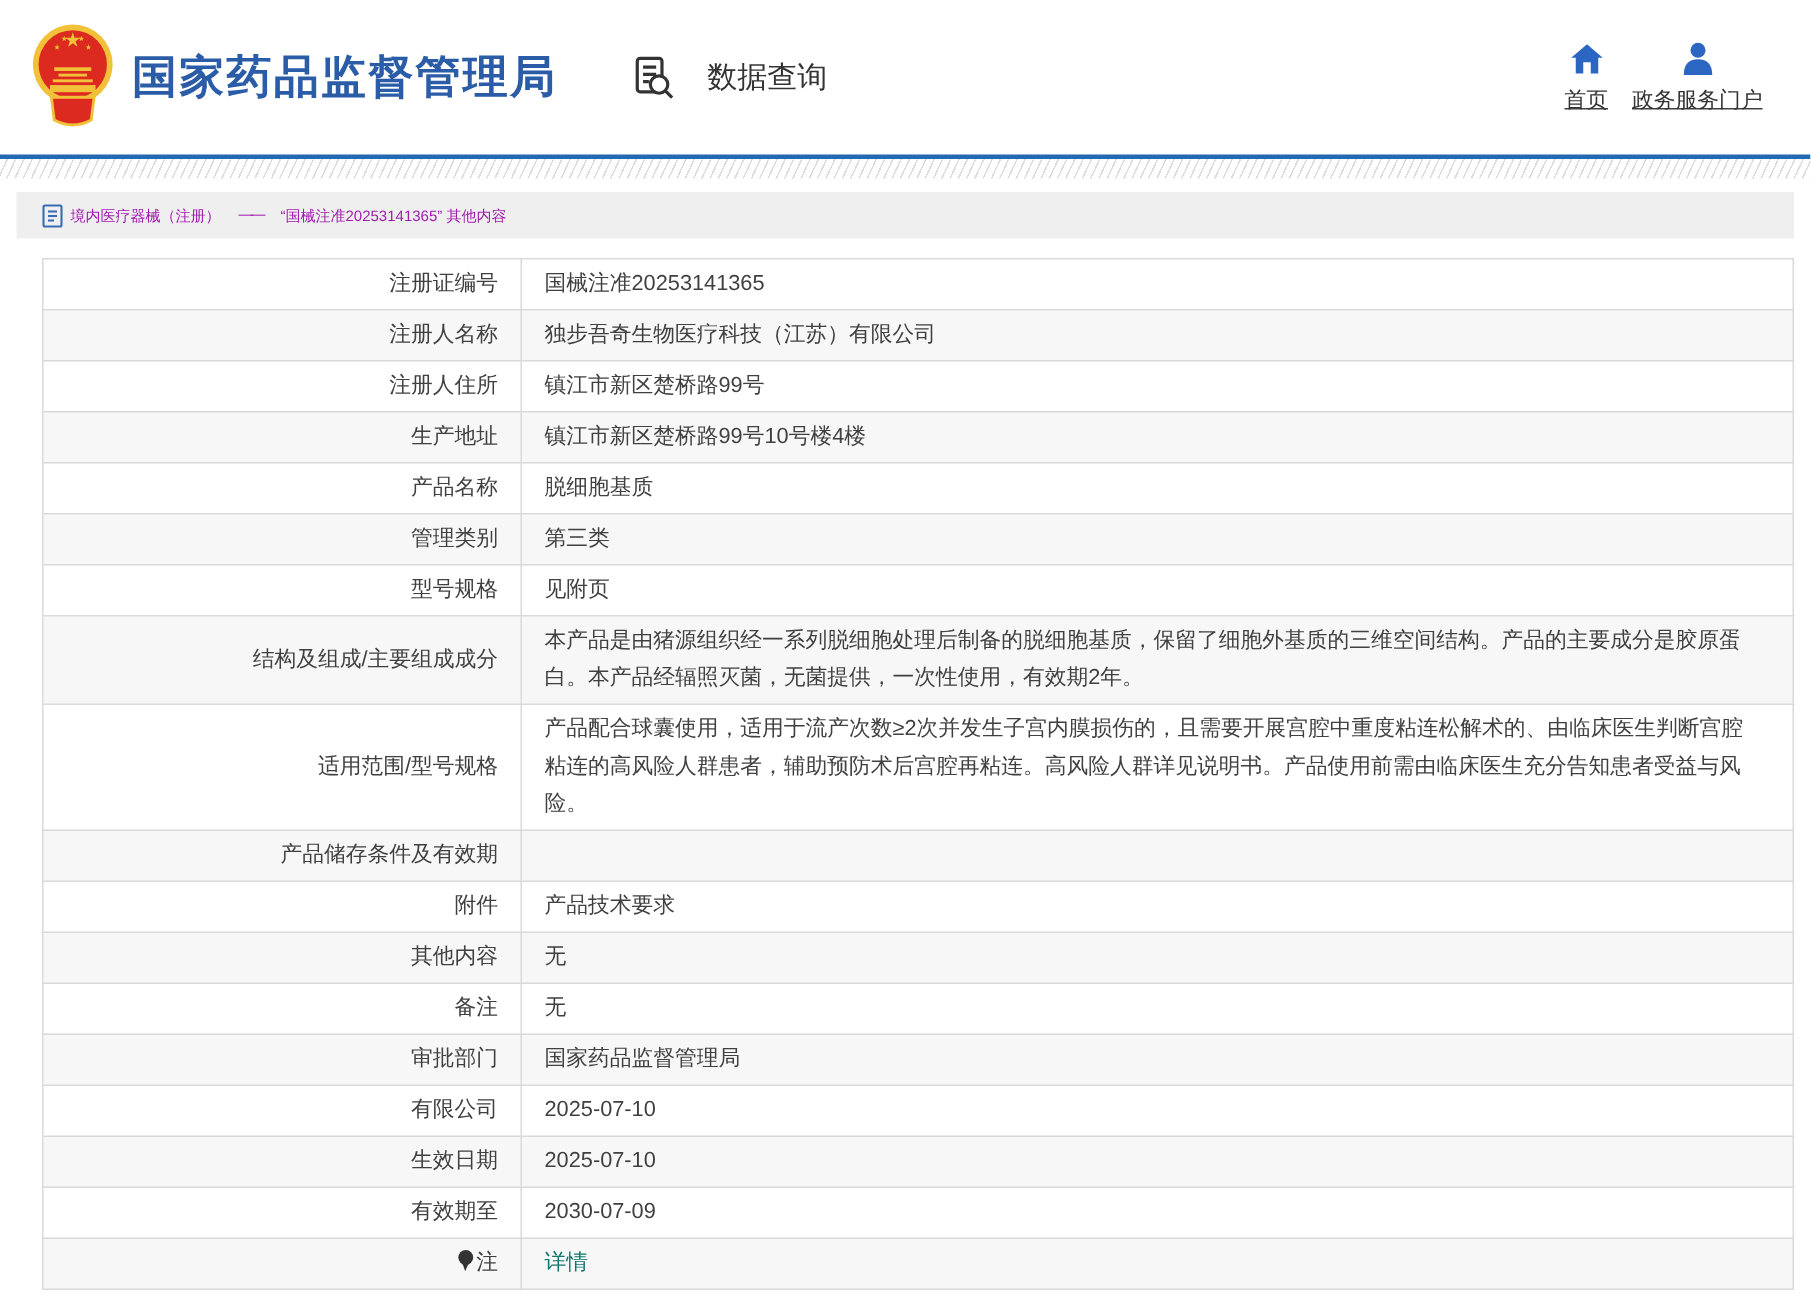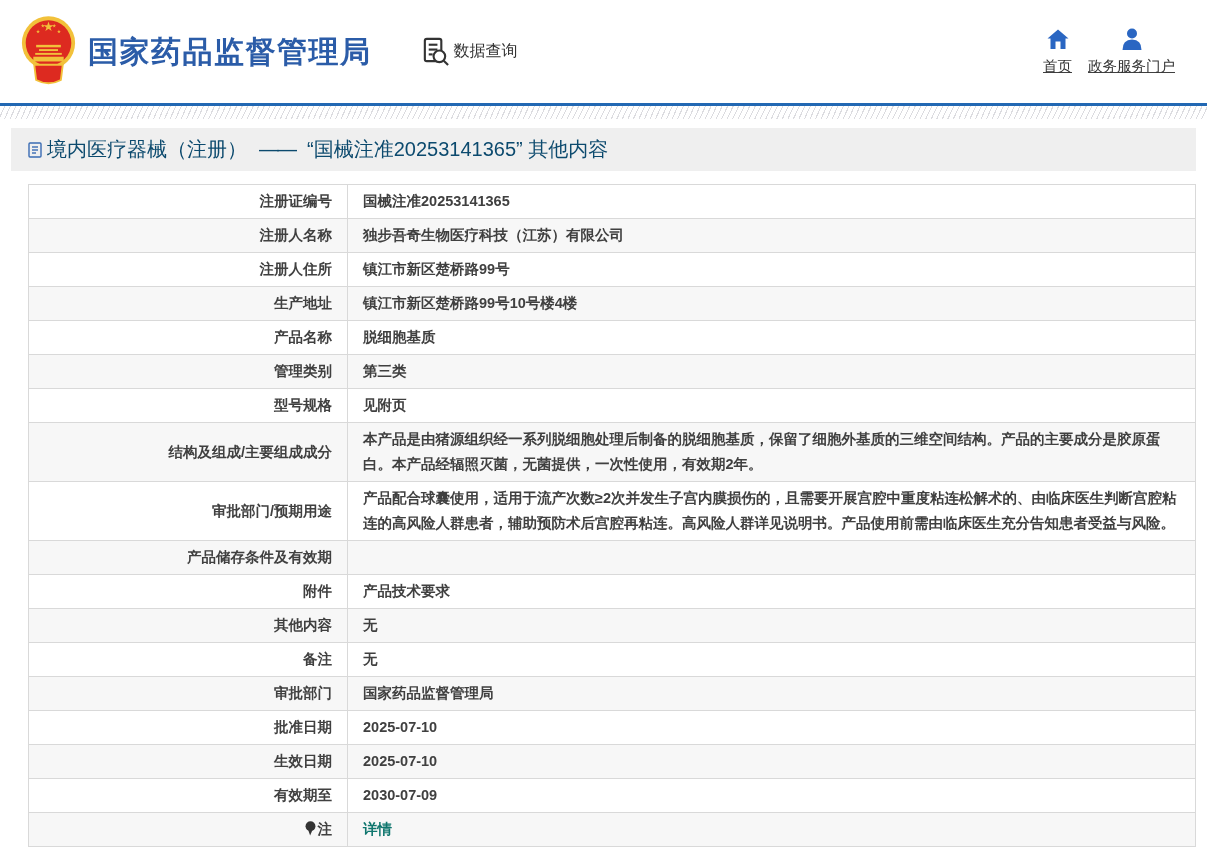--- a/index.html
+++ b/index.html
@@ -24,73 +24,73 @@
   .logo-emblem svg { width: 57px; height: 75px; display: block; }
   .logo-text { margin-left: 11px; }
   .logo-title {
     font-size: 30px; font-weight: bold; color: #2b5ca8;
     letter-spacing: 1.5px; line-height: 34px;
   }
   .logo-subtitle { font-size: 13.5px; color: #2b5ca8; margin-top: 3px; }
 
   .section-title { display: flex; align-items: center; margin-left: 48px; cursor: pointer; }
   .section-title svg { width: 31px; height: 31px; display: block; }
-  .section-title .st-label { font-size: 16px; color: #333; margin-left: 3px; }
+  .section-title .st-label { font-size: 20px; color: #333; margin-left: 21px; }
 
   .header-nav { margin-left: auto; display: flex; gap: 16px; padding-right: 32px; text-decoration: underline; }
   .nav-item { display: flex; flex-direction: column; align-items: center; cursor: pointer; }
   .nav-item svg { width: 24px; height: 22px; display: block; }
   .nav-item .nav-label { font-size: 14.5px; color: #333; margin-top: 7px; white-space: nowrap; }
 
   .blue-line { height: 3px; background: #2268b3; }
   .stripe-band {
     height: 13px;
     background: repeating-linear-gradient(115deg, #ffffff 0 4px, #dcdce0 4px 5px);
   }
 
   
   .content { margin: 9px 11px 0 11px; }
 
   .breadcrumb {
-    height: 43px;
+    height: 31px;
     background: #efefef;
     display: flex; align-items: center;
     padding-left: 17px;
-    font-size: 20px;
-    color: #0c4a6e;
+    font-size: 10px;
+    color: #a21caf;
   }
   .breadcrumb-icon { display: flex; margin-right: 5px; }
   .breadcrumb-icon svg { width: 14px; height: 16px; }
   .crumb-root { cursor: pointer; }
   .crumb-sep { margin: 0 12px; letter-spacing: -2px; }
 
   .table-wrap { margin: 13px 0 0 17px; }
   table.info-table {
     width: 100%;
     border-collapse: collapse;
     border: 1px solid #c6c6c6;
     table-layout: fixed;
   }
   .info-table tr:nth-child(even) { background: #f7f7f7; }
   .info-table th, .info-table td {
     border: 1px solid #d9d9d9;
-    font-weight: bold;
+    font-weight: normal;
     font-size: 14.5px;
     color: #404040;
     padding-top: 4px; padding-bottom: 4px;
     line-height: 25px;
     vertical-align: middle;
   }
   .info-table th {
     width: 319px;
     text-align: right;
     padding-right: 15px;
     white-space: nowrap;
   }
-  .info-table td { text-align: left; padding-left: 15px; padding-right: 14px; }
+  .info-table td { text-align: left; padding-left: 15px; padding-right: 26px; }
 
   .note-icon { display: inline-block; vertical-align: -2px; margin-right: 2px; }
   .note-icon svg { width: 11px; height: 15px; display: block; }
 
   a.detail-link { color: #0f766e; text-decoration: none; cursor: pointer; }
 </style>
 </head>
 <body>
 
 <div class="site-header">
@@ -199,21 +199,21 @@
         </tr>
         <tr>
           <th>型号规格</th>
           <td>见附页</td>
         </tr>
         <tr>
           <th>结构及组成/主要组成成分</th>
           <td>本产品是由猪源组织经一系列脱细胞处理后制备的脱细胞基质，保留了细胞外基质的三维空间结构。产品的主要成分是胶原蛋白。本产品经辐照灭菌，无菌提供，一次性使用，有效期2年。</td>
         </tr>
         <tr>
-          <th>审批部门/预期用途</th>
+          <th>适用范围/型号规格</th>
           <td>产品配合球囊使用，适用于流产次数≥2次并发生子宫内膜损伤的，且需要开展宫腔中重度粘连松解术的、由临床医生判断宫腔粘连的高风险人群患者，辅助预防术后宫腔再粘连。高风险人群详见说明书。产品使用前需由临床医生充分告知患者受益与风险。</td>
         </tr>
         <tr>
           <th>产品储存条件及有效期</th>
           <td></td>
         </tr>
         <tr>
           <th>附件</th>
           <td>产品技术要求</td>
         </tr>
@@ -223,21 +223,21 @@
         </tr>
         <tr>
           <th>备注</th>
           <td>无</td>
         </tr>
         <tr>
           <th>审批部门</th>
           <td>国家药品监督管理局</td>
         </tr>
         <tr>
-          <th>批准日期</th>
+          <th>有限公司</th>
           <td>2025-07-10</td>
         </tr>
         <tr>
           <th>生效日期</th>
           <td>2025-07-10</td>
         </tr>
         <tr>
           <th>有效期至</th>
           <td>2030-07-09</td>
         </tr>

